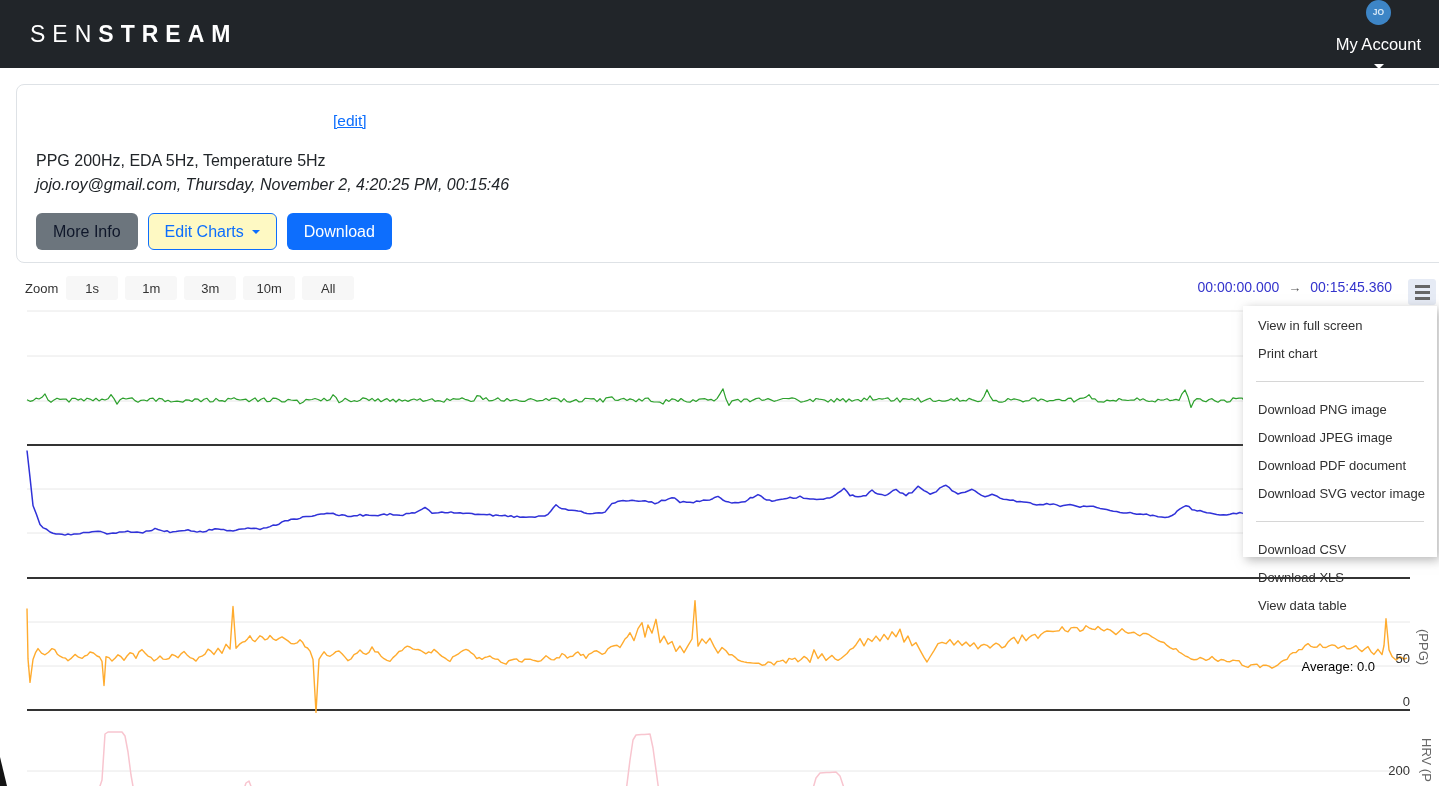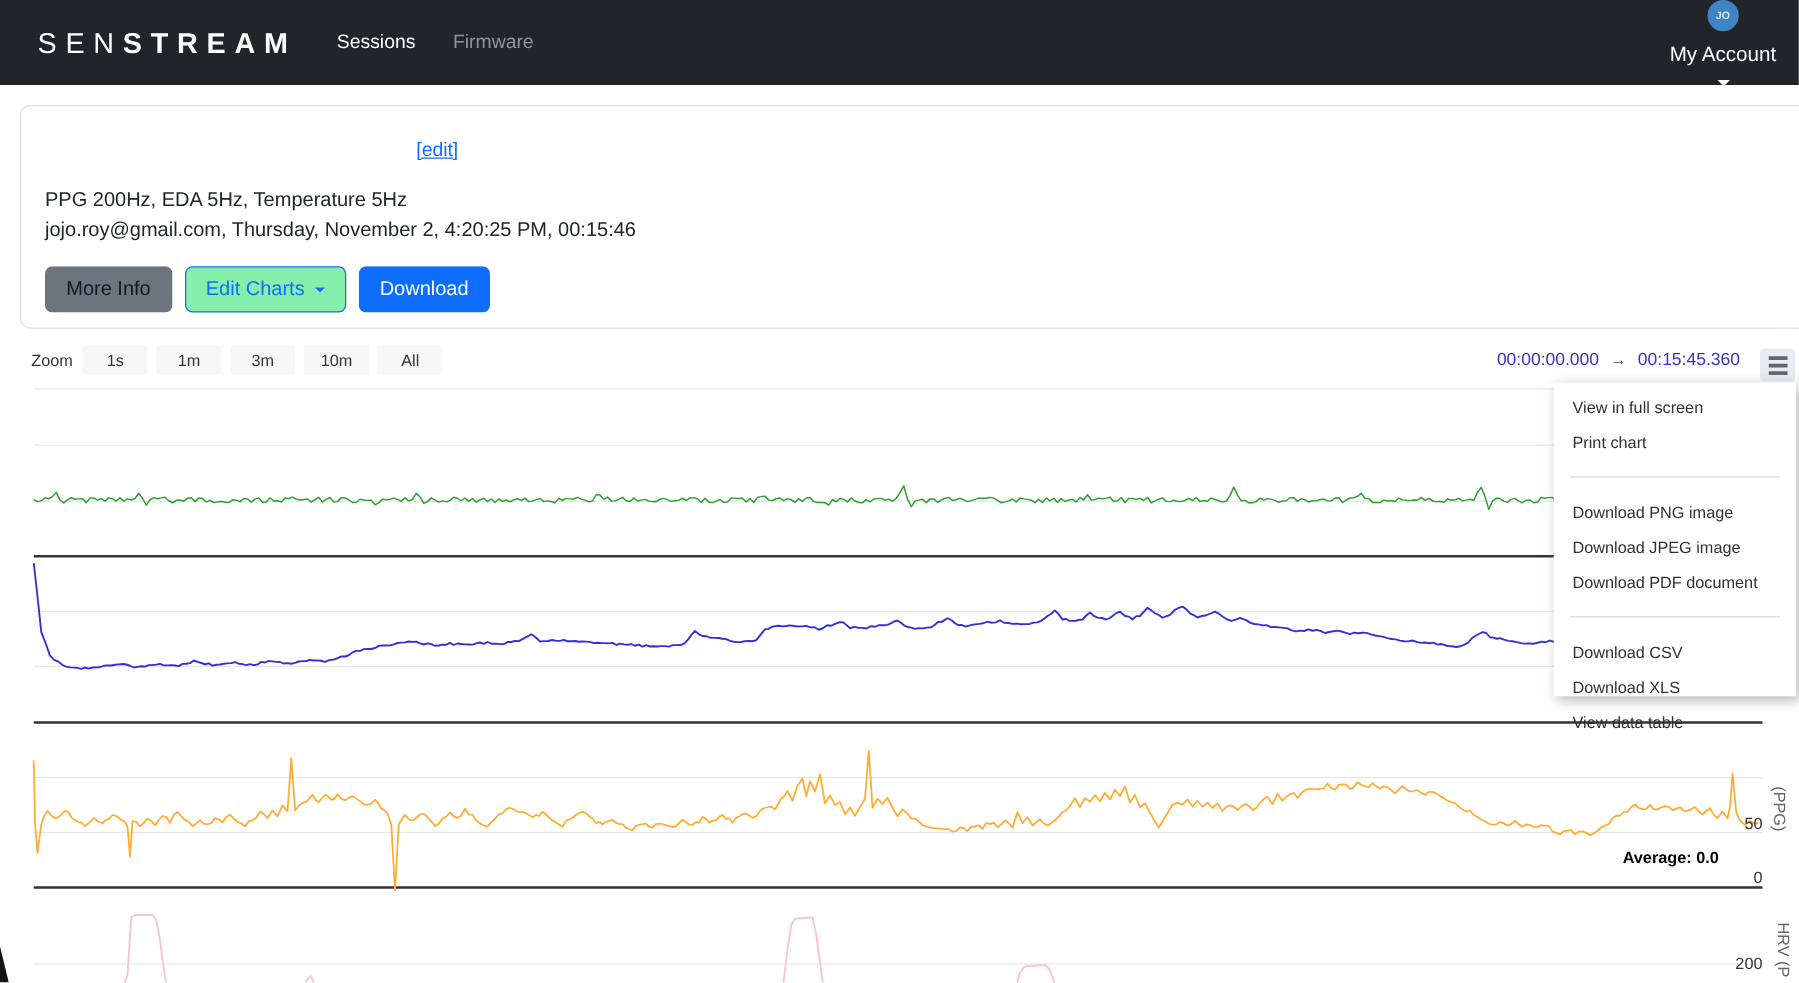--- a/index.html
+++ b/index.html
@@ -23,26 +23,26 @@
   .caret-down { width:0; height:0; border-left:5px solid transparent; border-right:5px solid transparent;
                 border-top:5px solid #fff; margin-left:2px; }
 
   
   .card { position:absolute; left:16px; right:-8px; top:84px; height:179px;
           border:1px solid #dee2e6; border-radius:8px; background:#fff; }
   .session-title { position:absolute; left:19px; top:22px; font-size:21px; font-weight:700; color:#212529; }
   .edit-link { position:absolute; left:316px; top:27px; font-size:15.5px; color:#0d6efd;
                text-decoration:underline; cursor:pointer; }
   .session-line1 { position:absolute; left:19px; top:67px; font-size:16px; color:#212529; }
-  .session-line2 { position:absolute; left:19px; top:91px; font-size:16px; color:#212529; }
+  .session-line2 { position:absolute; left:19px; top:91px; font-size:16px; color:#212529;font-style:italic; }
   .btn-row { position:absolute; left:19px; top:128px; display:flex; gap:10px; }
   .btn { height:37px; border-radius:6px; font-size:16px; display:flex; align-items:center;
          padding:0 16px; cursor:pointer; border:1px solid transparent; }
   .btn-secondary { background:#6c757d; color:#0f172a; }
-  .btn-outline { background:#86efac; color:#0d6efd; border-color:#0d6efd; gap:8px; }
+  .btn-outline { background:#fef9c3; color:#0d6efd; border-color:#0d6efd; gap:8px; }
   .btn-outline .caret-blue { width:0; height:0; border-left:4.5px solid transparent;
         border-right:4.5px solid transparent; border-top:4.5px solid #0d6efd; }
   .btn-primary { background:#0d6efd; color:#fff; }
 
   
   .zoom-row { position:absolute; left:25px; top:276px; display:flex; align-items:center; }
   .zoom-label { font-size:13px; color:#333; margin-right:8px; }
   .zoom-btn { width:52px; height:24px; background:#f7f7f7; border-radius:3px; margin-right:7px;
               font-size:13px; color:#333; display:flex; align-items:center; justify-content:center; cursor:pointer; }
   .range-row { position:absolute; right:47px; top:279px; display:flex; align-items:center; gap:9px; }
@@ -64,24 +64,20 @@
               box-shadow:3px 3px 10px rgba(120,120,120,.55); padding-top:6px; z-index:10; }
   .ctx-item { height:28px; line-height:28px; padding-left:15px; font-size:13px; color:#303030;
               cursor:pointer; white-space:nowrap; }
   .ctx-divider { border:none; border-top:1px solid #d6d6d6; margin:13px 13px 14px 13px; }
 </style>
 </head>
 <body>
 
 <div class="navbar">
   <div class="logo"><span class="thin">SEN</span><span class="bold">STREAM</span></div>
-  <div class="nav-links" id="nav-links">
-      <div class="nav-link active">Sessions</div>
-      <div class="nav-link inactive">Firmware</div>
-    </div>
   <div class="account">
     <div class="avatar">JO</div>
     <div class="account-label">My Account</div>
     <div class="caret-down"></div>
   </div>
 </div>
 
 <div class="card">
   <a class="edit-link">[edit]</a>
   <div class="session-line1">PPG 200Hz, EDA 5Hz, Temperature 5Hz</div>
@@ -131,29 +127,30 @@
     <line x1="27" y1="771" x2="1410" y2="771" stroke="#e8e8e8" stroke-width="1"></line>
     <path d="M27.0 399.7 L30.0 401.3 L33.0 400.6 L36.0 398.2 L39.0 399.0 L42.0 397.3 L45.0 393.9 L48.0 400.0 L51.0 402.3 L54.0 399.9 L57.0 398.2 L60.0 399.4 L63.0 399.1 L66.0 399.0 L69.0 402.1 L72.0 398.4 L75.0 398.3 L78.0 400.1 L81.0 398.8 L84.0 400.9 L87.0 398.2 L90.0 399.1 L93.0 400.8 L96.0 398.3 L99.0 400.9 L102.0 399.1 L105.0 400.0 L108.0 398.8 L111.0 394.6 L114.0 398.6 L117.0 404.1 L120.0 399.8 L123.0 398.1 L126.0 399.0 L129.0 398.3 L132.0 397.8 L135.0 400.6 L138.0 402.2 L141.0 400.3 L144.0 400.0 L147.0 401.0 L150.0 398.5 L153.0 398.2 L156.0 401.3 L159.0 398.4 L162.0 398.8 L165.0 401.6 L168.0 400.3 L171.0 402.0 L174.0 401.5 L177.0 401.2 L180.0 401.6 L183.0 402.1 L186.0 399.8 L189.0 400.1 L192.0 401.5 L195.0 398.8 L198.0 399.2 L201.0 401.7 L204.0 399.3 L207.0 398.3 L210.0 401.8 L213.0 401.6 L216.0 398.4 L219.0 400.8 L222.0 400.6 L225.0 401.6 L228.0 398.4 L231.0 399.0 L234.0 397.7 L237.0 399.4 L240.0 400.0 L243.0 399.6 L246.0 399.2 L249.0 401.7 L252.0 399.8 L255.0 397.9 L258.0 401.6 L261.0 399.3 L264.0 398.0 L267.0 401.6 L270.0 401.3 L273.0 398.1 L276.0 398.4 L279.0 399.8 L282.0 401.9 L285.0 401.8 L288.0 399.4 L291.0 400.0 L294.0 400.3 L297.0 400.1 L300.0 403.8 L303.0 402.3 L306.0 399.3 L309.0 399.8 L312.0 399.5 L315.0 398.5 L318.0 399.5 L321.0 400.9 L324.0 398.3 L327.0 400.7 L330.0 399.6 L333.0 394.7 L336.0 397.4 L339.0 402.7 L342.0 401.3 L345.0 398.3 L348.0 400.1 L351.0 401.7 L354.0 400.7 L357.0 401.5 L360.0 400.3 L363.0 397.8 L366.0 398.6 L369.0 400.6 L372.0 398.4 L375.0 401.1 L378.0 398.8 L381.0 401.7 L384.0 399.9 L387.0 398.6 L390.0 401.3 L393.0 399.2 L396.0 402.0 L399.0 399.2 L402.0 401.1 L405.0 400.0 L408.0 401.4 L411.0 399.9 L414.0 399.0 L417.0 400.3 L420.0 398.7 L423.0 401.3 L426.0 400.7 L429.0 399.7 L432.0 398.8 L435.0 401.3 L438.0 400.7 L441.0 401.2 L444.0 402.2 L447.0 398.7 L450.0 400.4 L453.0 398.7 L456.0 399.1 L459.0 399.2 L462.0 397.9 L465.0 399.3 L468.0 400.1 L471.0 401.5 L474.0 400.8 L477.0 395.6 L480.0 396.0 L483.0 399.5 L486.0 397.7 L489.0 400.9 L492.0 400.7 L495.0 399.5 L498.0 397.9 L501.0 400.6 L504.0 401.2 L507.0 398.5 L510.0 400.8 L513.0 400.1 L516.0 399.5 L519.0 400.8 L522.0 401.3 L525.0 401.3 L528.0 399.4 L531.0 398.7 L534.0 399.7 L537.0 401.1 L540.0 400.6 L543.0 400.3 L546.0 398.6 L549.0 400.4 L552.0 398.3 L555.0 398.1 L558.0 399.0 L561.0 401.8 L564.0 398.6 L567.0 401.6 L570.0 402.1 L573.0 400.9 L576.0 399.6 L579.0 401.9 L582.0 401.6 L585.0 398.4 L588.0 398.5 L591.0 398.8 L594.0 398.6 L597.0 401.6 L600.0 398.7 L603.0 402.1 L606.0 397.9 L609.0 397.3 L612.0 396.9 L615.0 400.1 L618.0 400.4 L621.0 399.0 L624.0 398.4 L627.0 400.5 L630.0 398.9 L633.0 399.8 L636.0 401.7 L639.0 398.9 L642.0 401.1 L645.0 398.4 L648.0 398.0 L651.0 401.3 L654.0 402.0 L657.0 402.0 L660.0 402.2 L663.0 404.1 L666.0 399.6 L669.0 401.4 L672.0 398.8 L675.0 399.5 L678.0 401.5 L681.0 398.5 L684.0 400.8 L687.0 402.0 L690.0 402.2 L693.0 399.7 L696.0 401.5 L699.0 399.2 L702.0 398.9 L705.0 398.7 L708.0 400.1 L711.0 399.3 L714.0 401.0 L717.0 398.6 L720.0 393.9 L723.0 388.8 L726.0 399.1 L729.0 405.4 L732.0 400.9 L735.0 400.1 L738.0 399.4 L741.0 402.1 L744.0 399.1 L747.0 399.1 L750.0 401.8 L753.0 400.1 L756.0 398.6 L759.0 398.0 L762.0 400.4 L765.0 399.8 L768.0 398.6 L771.0 399.9 L774.0 401.3 L777.0 400.5 L780.0 399.5 L783.0 398.5 L786.0 398.5 L789.0 398.6 L792.0 397.9 L795.0 398.5 L798.0 400.3 L801.0 402.2 L804.0 401.5 L807.0 400.7 L810.0 399.2 L813.0 401.6 L816.0 398.5 L819.0 399.1 L822.0 399.5 L825.0 400.2 L828.0 402.1 L831.0 399.4 L834.0 402.1 L837.0 398.4 L840.0 400.7 L843.0 398.6 L846.0 402.0 L849.0 398.9 L852.0 401.2 L855.0 400.0 L858.0 399.5 L861.0 401.5 L864.0 398.1 L867.0 400.0 L870.0 395.8 L873.0 400.1 L876.0 399.7 L879.0 398.5 L882.0 399.1 L885.0 398.5 L888.0 397.8 L891.0 401.1 L894.0 400.6 L897.0 398.0 L900.0 402.2 L903.0 398.7 L906.0 398.8 L909.0 399.5 L912.0 398.7 L915.0 400.4 L918.0 397.9 L921.0 402.2 L924.0 400.7 L927.0 399.4 L930.0 398.3 L933.0 401.1 L936.0 401.3 L939.0 400.2 L942.0 401.1 L945.0 401.1 L948.0 400.4 L951.0 398.7 L954.0 400.5 L957.0 398.0 L960.0 401.3 L963.0 400.4 L966.0 401.0 L969.0 398.4 L972.0 399.6 L975.0 400.6 L978.0 401.7 L981.0 401.0 L984.0 396.5 L987.0 389.7 L990.0 396.1 L993.0 400.6 L996.0 400.3 L999.0 402.2 L1002.0 402.2 L1005.0 401.3 L1008.0 398.5 L1011.0 400.0 L1014.0 398.9 L1017.0 399.5 L1020.0 400.3 L1023.0 401.9 L1026.0 400.8 L1029.0 400.6 L1032.0 398.2 L1035.0 398.2 L1038.0 401.1 L1041.0 399.0 L1044.0 399.9 L1047.0 401.6 L1050.0 400.5 L1053.0 400.7 L1056.0 399.6 L1059.0 399.3 L1062.0 400.6 L1065.0 400.7 L1068.0 398.4 L1071.0 398.2 L1074.0 402.1 L1077.0 400.0 L1080.0 398.4 L1083.0 398.2 L1086.0 397.1 L1089.0 394.7 L1092.0 398.8 L1095.0 398.9 L1098.0 401.9 L1101.0 401.9 L1104.0 402.1 L1107.0 400.1 L1110.0 400.8 L1113.0 400.4 L1116.0 401.2 L1119.0 398.5 L1122.0 399.9 L1125.0 400.2 L1128.0 400.5 L1131.0 400.0 L1134.0 400.2 L1137.0 397.9 L1140.0 400.3 L1143.0 398.8 L1146.0 400.6 L1149.0 401.5 L1152.0 401.0 L1155.0 402.0 L1158.0 399.2 L1161.0 400.2 L1164.0 399.8 L1167.0 398.7 L1170.0 400.7 L1173.0 400.1 L1176.0 399.4 L1179.0 400.4 L1182.0 393.8 L1185.0 390.0 L1188.0 397.1 L1191.0 407.5 L1194.0 400.9 L1197.0 398.6 L1200.0 398.8 L1203.0 400.9 L1206.0 401.8 L1209.0 399.5 L1212.0 398.7 L1215.0 400.9 L1218.0 402.2 L1221.0 400.1 L1224.0 400.1 L1227.0 402.2 L1230.0 401.6 L1233.0 397.9 L1236.0 398.6 L1239.0 398.1 L1242.0 398.0 L1245.0 401.3 L1248.0 400.8 L1251.0 401.0 L1254.0 400.9 L1257.0 401.2 L1260.0 400.5 L1263.0 400.7 L1266.0 400.9 L1269.0 402.2 L1272.0 402.0 L1275.0 400.2 L1278.0 400.8 L1281.0 397.9 L1284.0 400.2 L1287.0 399.3 L1290.0 402.0 L1293.0 399.3 L1296.0 397.4 L1299.0 394.3 L1302.0 397.3 L1305.0 399.8 L1308.0 398.8 L1311.0 398.6 L1314.0 399.9 L1317.0 402.1 L1320.0 401.8 L1323.0 401.5 L1326.0 400.5 L1329.0 400.2 L1332.0 401.8 L1335.0 400.1 L1338.0 400.6 L1341.0 399.6 L1344.0 398.1 L1347.0 400.1 L1350.0 402.0 L1353.0 398.1 L1356.0 399.3 L1359.0 401.4 L1362.0 399.7 L1365.0 399.1 L1368.0 397.6 L1371.0 395.1 L1374.0 398.9 L1377.0 400.6 L1380.0 398.4 L1383.0 402.0 L1386.0 398.7 L1389.0 400.8 L1392.0 400.5 L1395.0 400.7 L1398.0 401.3 L1401.0 401.7 L1404.0 401.5 L1407 400" fill="none" stroke="#2ca02c" stroke-width="1.2" stroke-linejoin="round"></path>
     <path d="M27.0 450.5 L30.0 477.3 L33.0 505.5 L36.5 514.6 L40.0 524.5 L43.3 527.9 L46.7 529.3 L50.0 532.0 L53.0 533.3 L56.0 533.9 L59.0 534.1 L62.0 534.3 L65.0 535.1 L68.0 534.0 L71.0 534.9 L74.0 534.0 L77.0 533.9 L80.0 533.8 L83.0 532.6 L86.0 532.4 L89.0 532.4 L92.0 531.8 L95.0 531.5 L98.0 531.2 L101.0 531.6 L104.0 532.6 L107.0 534.0 L110.0 533.5 L113.0 533.0 L116.0 533.3 L119.0 532.1 L122.0 532.0 L125.0 531.7 L128.0 531.1 L131.0 532.3 L134.0 532.3 L137.0 532.1 L140.0 532.4 L143.0 532.9 L146.0 531.1 L149.0 531.0 L152.0 530.5 L155.0 528.4 L158.0 529.5 L161.0 530.4 L164.0 531.4 L167.0 530.7 L170.0 532.6 L173.0 531.8 L176.0 531.6 L179.0 531.0 L182.0 530.7 L185.0 530.5 L188.0 529.7 L191.0 531.0 L194.0 531.3 L197.0 532.1 L200.0 531.3 L203.0 532.1 L206.0 531.6 L209.0 529.5 L212.0 530.0 L215.0 528.7 L218.0 529.1 L221.0 529.5 L224.0 529.6 L227.0 530.8 L230.0 530.5 L233.0 531.0 L236.0 530.3 L239.0 529.2 L242.0 528.9 L245.0 528.8 L248.0 527.9 L251.0 528.4 L254.0 528.3 L257.0 528.6 L260.0 529.5 L263.3 528.1 L266.7 527.7 L270.0 526.6 L273.0 525.1 L276.0 525.2 L279.0 524.2 L282.0 521.9 L285.0 520.7 L288.0 520.7 L291.0 519.3 L294.0 519.1 L297.0 519.2 L300.0 518.4 L303.0 516.7 L306.0 516.4 L309.0 516.4 L312.0 516.3 L315.0 515.5 L318.0 514.4 L321.0 514.1 L324.0 513.9 L327.0 513.2 L330.0 513.5 L333.0 513.3 L336.0 514.7 L339.0 515.6 L342.0 514.7 L345.0 515.3 L348.0 516.6 L351.0 516.4 L354.0 515.7 L357.0 515.8 L360.0 514.3 L363.0 516.0 L366.0 514.8 L369.0 515.2 L372.0 515.5 L375.0 515.6 L378.0 515.7 L381.0 514.7 L384.0 514.0 L387.0 515.1 L390.0 513.6 L393.3 515.0 L396.7 514.9 L400.0 515.3 L403.0 515.4 L406.0 513.6 L409.0 513.6 L412.0 512.7 L415.0 512.9 L418.3 511.1 L421.7 509.3 L425.0 507.4 L428.5 509.8 L432.0 513.2 L435.3 512.9 L438.5 512.8 L441.8 512.0 L445.0 512.7 L448.0 512.7 L451.0 511.9 L454.0 513.0 L457.0 513.0 L460.0 512.8 L463.0 513.4 L466.0 513.2 L469.0 513.3 L472.0 513.5 L475.0 514.5 L478.0 514.2 L481.0 514.5 L484.0 514.5 L487.0 514.7 L490.0 514.3 L493.0 516.0 L496.0 514.9 L499.0 515.5 L502.0 515.8 L505.0 515.3 L508.0 516.6 L511.0 515.7 L514.0 517.3 L517.0 516.1 L520.0 517.2 L523.0 517.0 L526.0 517.2 L529.0 516.9 L532.0 516.9 L535.0 517.3 L538.3 516.1 L541.5 516.1 L544.8 516.0 L548.0 514.3 L550.7 511.3 L553.3 507.7 L556.0 504.7 L559.0 507.3 L562.0 508.8 L565.3 509.0 L568.5 510.3 L571.8 510.3 L575.0 510.4 L578.0 511.0 L581.0 511.3 L584.0 512.7 L587.0 513.4 L590.0 513.7 L593.0 513.6 L596.0 512.9 L599.0 512.8 L602.0 513.0 L605.0 512.1 L608.5 507.7 L612.0 503.4 L614.7 503.1 L617.3 501.6 L620.0 500.9 L623.0 500.6 L626.0 501.1 L629.0 500.8 L632.0 500.3 L635.3 500.8 L638.5 501.2 L641.8 501.1 L645.0 500.7 L648.3 501.9 L651.7 501.8 L655.0 503.8 L658.3 502.6 L661.7 500.2 L665.0 500.6 L668.5 498.9 L672.0 497.7 L674.7 498.0 L677.3 500.1 L680.0 502.6 L683.3 501.5 L686.7 502.2 L690.0 502.3 L693.3 502.8 L696.7 500.9 L700.0 501.4 L703.3 500.1 L706.7 500.2 L710.0 499.9 L712.7 498.7 L715.3 497.2 L718.0 496.4 L720.7 498.2 L723.3 500.3 L726.0 501.6 L729.0 502.1 L732.0 503.1 L735.0 502.5 L738.3 502.7 L741.7 502.1 L745.0 501.8 L747.7 500.0 L750.3 497.6 L753.0 497.7 L755.5 496.1 L758.0 494.6 L761.0 496.0 L764.0 498.6 L766.7 500.1 L769.3 499.9 L772.0 501.2 L774.7 500.7 L777.3 499.9 L780.0 499.5 L783.3 499.1 L786.7 498.6 L790.0 497.3 L793.3 498.2 L796.7 497.9 L800.0 496.2 L803.3 498.2 L806.7 498.4 L810.0 499.1 L813.3 498.9 L816.7 499.4 L820.0 499.3 L823.3 499.3 L826.7 498.1 L830.0 497.9 L832.7 496.7 L835.3 495.0 L838.0 492.8 L841.0 491.0 L844.0 488.3 L847.0 491.5 L850.0 495.7 L852.7 495.0 L855.3 496.6 L858.0 496.7 L860.7 496.6 L863.3 495.8 L866.0 495.7 L869.0 492.4 L872.0 490.0 L875.0 492.7 L878.0 494.1 L881.5 494.4 L885.0 495.6 L887.5 494.6 L890.0 492.8 L893.0 490.5 L896.0 489.4 L900.0 492.8 L903.0 493.3 L906.0 495.6 L909.0 492.9 L912.0 492.8 L915.0 489.5 L918.0 486.2 L921.0 488.3 L924.0 490.6 L927.0 492.0 L930.0 494.2 L933.0 493.0 L936.0 491.9 L940.0 487.8 L943.0 486.3 L946.0 485.3 L949.0 487.3 L952.0 490.7 L955.0 492.1 L958.0 494.0 L961.5 492.8 L965.0 492.2 L968.5 490.8 L972.0 489.3 L975.0 490.9 L978.0 493.2 L981.5 495.4 L985.0 496.7 L988.5 495.7 L992.0 494.3 L994.7 495.3 L997.3 496.3 L1000.0 498.1 L1003.3 499.2 L1006.7 499.5 L1010.0 500.3 L1013.3 500.1 L1016.7 501.7 L1020.0 501.6 L1023.3 501.9 L1026.7 502.3 L1030.0 502.7 L1033.3 504.3 L1036.7 505.1 L1040.0 504.5 L1043.3 504.8 L1046.7 503.5 L1050.0 504.6 L1053.3 503.9 L1056.7 504.9 L1060.0 506.4 L1063.3 505.6 L1066.7 505.0 L1070.0 504.5 L1073.3 505.2 L1076.7 506.3 L1080.0 507.3 L1083.3 506.1 L1086.7 506.6 L1090.0 506.2 L1093.3 506.3 L1096.7 507.5 L1100.0 508.4 L1103.3 508.9 L1106.7 509.5 L1110.0 510.5 L1113.3 511.2 L1116.7 511.5 L1120.0 512.5 L1123.3 513.0 L1126.7 513.1 L1130.0 512.4 L1133.3 513.5 L1136.7 514.3 L1140.0 514.0 L1143.3 514.6 L1146.7 514.1 L1150.0 515.7 L1152.7 515.2 L1155.3 515.9 L1158.0 516.8 L1161.5 517.0 L1165.0 517.6 L1168.5 517.0 L1172.0 515.5 L1174.7 513.9 L1177.3 510.8 L1180.0 508.8 L1183.0 507.2 L1186.0 505.7 L1189.0 506.4 L1192.0 509.8 L1194.7 510.1 L1197.3 511.0 L1200.0 510.5 L1203.3 511.7 L1206.7 512.7 L1210.0 513.0 L1213.3 513.7 L1216.7 514.5 L1220.0 514.9 L1223.3 514.8 L1226.7 515.0 L1230.0 514.2 L1233.3 513.3 L1236.5 513.8 L1239.8 512.5 L1243.0 513.4 L1246.1 513.8 L1249.2 513.5 L1252.3 513.1 L1255.3 514.0 L1258.4 513.8 L1261.5 514.5 L1264.6 513.4 L1267.7 514.6 L1270.8 514.8 L1273.8 514.3 L1276.9 514.9 L1280.0 514.4 L1283.1 514.8 L1286.2 514.5 L1289.2 515.3 L1292.3 515.1 L1295.4 516.2 L1298.5 516.2 L1301.5 516.5 L1304.6 516.3 L1307.7 516.4 L1310.8 517.0 L1313.8 516.4 L1316.9 517.3 L1320.0 517.6 L1323.1 517.1 L1326.2 517.4 L1329.2 516.7 L1332.3 517.0 L1335.4 516.2 L1338.5 516.9 L1341.5 516.9 L1344.6 517.0 L1347.7 516.6 L1350.8 516.8 L1353.8 515.5 L1356.9 516.3 L1360.0 515.8 L1362.9 515.7 L1365.9 516.2 L1368.8 516.7 L1371.8 516.5 L1374.7 516.1 L1377.6 517.0 L1380.6 517.2 L1383.5 516.8 L1386.4 516.0 L1389.4 516.3 L1392.3 517.1 L1395.3 517.2 L1398.2 516.3 L1401.1 517.4 L1404.1 516.3 L1407 517" fill="none" stroke="#3032d8" stroke-width="1.5" stroke-linejoin="round"></path>
     <path d="M27.0 608.4 L28.0 658.9 L30.0 682.4 L33.0 659.5 L35.5 652.7 L38.0 648.6 L41.5 653.1 L45.0 654.8 L48.5 652.3 L52.0 648.6 L54.7 649.6 L57.3 654.2 L60.0 656.2 L62.7 657.6 L65.3 658.1 L68.0 660.8 L71.5 658.1 L75.0 654.4 L78.5 657.2 L82.0 658.4 L84.7 656.0 L87.3 655.1 L90.0 652.0 L93.5 653.0 L97.0 656.0 L99.5 657.0 L102.0 661.4 L104.0 685.5 L106.0 656.8 L109.0 657.6 L112.0 661.1 L115.0 658.3 L118.0 654.8 L121.0 656.7 L124.0 660.3 L127.0 656.0 L130.0 652.8 L133.0 653.6 L136.0 658.3 L139.0 651.9 L142.0 649.6 L145.0 653.0 L148.0 656.1 L151.0 657.4 L154.0 660.9 L157.0 659.0 L160.0 656.0 L163.0 659.1 L166.0 659.4 L169.0 658.5 L172.0 654.5 L175.0 655.6 L178.0 657.7 L181.0 653.9 L184.0 651.5 L187.0 654.9 L190.0 657.6 L193.0 658.6 L196.0 661.1 L199.0 657.1 L202.0 656.2 L205.0 654.1 L208.0 649.2 L211.0 651.2 L214.0 654.4 L218.0 648.3 L222.0 653.2 L226.0 644.3 L230.0 649.1 L233.0 606.5 L236.0 648.2 L240.0 643.8 L242.5 642.2 L245.0 641.5 L247.5 638.9 L250.0 635.8 L252.5 640.0 L255.0 641.6 L257.5 638.6 L260.0 635.8 L262.5 637.2 L265.0 639.9 L267.5 638.9 L270.0 635.5 L273.0 638.8 L276.0 640.3 L279.0 638.3 L282.0 636.9 L285.0 638.9 L288.0 640.9 L291.0 643.5 L294.0 643.9 L297.0 642.9 L300.0 639.8 L302.5 642.2 L305.0 646.9 L307.5 648.0 L310.0 651.1 L313.0 659.4 L316.0 712.4 L319.0 659.4 L321.5 655.4 L324.0 651.8 L327.0 655.4 L330.0 656.3 L333.0 654.2 L336.0 651.6 L339.0 651.0 L342.0 653.7 L345.0 657.1 L348.0 660.7 L351.0 659.0 L354.0 654.7 L357.0 653.2 L360.0 649.9 L363.0 653.1 L366.0 654.3 L369.0 652.4 L372.0 646.9 L375.0 651.8 L378.0 652.0 L381.0 656.2 L384.0 658.7 L387.0 660.4 L390.0 661.4 L393.0 657.6 L396.0 655.0 L399.0 651.5 L402.0 650.6 L404.7 647.6 L407.3 646.2 L410.0 647.0 L412.7 648.8 L415.3 649.6 L418.0 649.5 L420.7 650.5 L423.3 652.2 L426.0 653.8 L428.7 651.9 L431.3 652.8 L434.0 649.4 L436.7 651.6 L439.3 654.1 L442.0 656.4 L444.7 657.9 L447.3 659.8 L450.0 661.5 L452.7 656.8 L455.3 655.6 L458.0 654.2 L460.7 652.0 L463.3 650.4 L466.0 649.4 L468.7 650.5 L471.3 652.9 L474.0 654.8 L476.7 658.6 L479.3 657.5 L482.0 659.4 L484.7 657.5 L487.3 656.9 L490.0 656.0 L492.7 658.2 L495.3 659.1 L498.0 659.3 L500.7 662.1 L503.3 663.2 L506.0 664.2 L508.7 660.7 L511.3 660.0 L514.0 659.3 L516.7 658.9 L519.3 661.4 L522.0 662.1 L524.7 659.2 L527.3 659.1 L530.0 659.2 L532.7 660.1 L535.3 660.8 L538.0 661.5 L540.7 660.9 L543.3 658.4 L546.0 655.7 L548.7 657.8 L551.3 659.6 L554.0 659.9 L556.7 657.7 L559.3 657.9 L562.0 653.5 L564.7 655.0 L567.3 658.1 L570.0 656.5 L572.7 656.2 L575.3 653.4 L578.0 651.9 L580.7 655.3 L583.3 654.4 L586.0 658.3 L588.7 654.3 L591.3 653.2 L594.0 651.3 L596.7 650.8 L599.3 652.4 L602.0 654.3 L605.0 653.1 L608.0 648.7 L611.0 646.6 L614.0 645.8 L617.0 645.3 L620.0 647.5 L622.5 643.4 L625.0 639.0 L627.5 636.7 L630.0 632.7 L634.0 640.6 L638.0 628.6 L642.0 622.7 L645.0 637.1 L648.0 625.0 L652.0 633.1 L656.0 619.3 L660.0 642.6 L664.0 636.1 L668.0 644.1 L672.0 641.5 L676.0 651.4 L680.0 646.0 L684.0 652.7 L688.0 645.6 L692.0 639.0 L695.0 600.6 L698.0 646.1 L702.0 638.9 L706.0 643.4 L710.0 638.2 L714.0 646.4 L718.0 653.1 L722.0 647.5 L726.0 650.8 L729.0 654.7 L732.0 654.8 L735.0 657.1 L738.0 660.0 L741.0 661.2 L744.0 661.9 L747.0 662.5 L750.0 662.7 L753.0 663.1 L756.0 663.3 L759.0 663.3 L762.0 665.2 L765.0 664.8 L768.0 661.9 L771.0 662.5 L774.0 665.0 L777.0 661.5 L780.0 661.1 L783.0 660.2 L786.0 663.1 L789.0 658.4 L792.0 659.3 L795.0 658.1 L798.0 661.7 L801.0 659.5 L804.0 656.4 L807.0 658.4 L810.0 662.2 L814.0 649.8 L818.0 658.5 L822.0 653.8 L826.0 660.4 L829.0 657.8 L832.0 655.4 L835.0 658.8 L838.0 660.3 L841.0 658.5 L844.0 656.0 L847.0 653.5 L850.0 649.6 L853.0 648.2 L856.0 644.7 L860.0 638.6 L864.0 645.8 L868.0 638.5 L872.0 641.4 L876.0 636.1 L880.0 641.0 L884.0 634.4 L888.0 639.5 L892.0 631.8 L896.0 636.8 L900.0 629.2 L904.0 642.0 L908.0 636.0 L912.0 645.8 L916.0 642.6 L920.0 650.1 L924.0 657.4 L927.0 662.0 L930.0 657.0 L934.0 650.6 L938.0 643.6 L942.0 642.3 L946.0 643.7 L950.0 639.6 L954.0 645.0 L958.0 640.8 L962.0 645.4 L966.0 642.1 L970.0 646.2 L974.0 642.9 L978.0 648.8 L981.0 645.5 L984.0 644.3 L987.0 645.3 L990.0 647.9 L993.0 645.2 L996.0 643.2 L999.0 644.7 L1002.0 647.9 L1005.0 646.5 L1008.0 642.1 L1011.0 639.2 L1014.0 637.3 L1018.0 643.5 L1022.0 635.0 L1026.0 640.7 L1029.0 637.5 L1032.0 635.4 L1035.0 634.4 L1038.0 638.4 L1041.0 634.5 L1044.0 632.2 L1047.0 631.0 L1050.0 631.2 L1053.0 631.5 L1056.0 631.1 L1059.0 630.8 L1062.0 626.8 L1065.0 630.6 L1068.0 631.8 L1071.0 627.9 L1074.0 627.4 L1077.0 627.6 L1080.0 631.3 L1083.0 630.0 L1086.0 625.7 L1089.0 627.8 L1092.0 629.0 L1095.0 629.6 L1098.0 626.5 L1101.0 629.1 L1104.0 630.8 L1107.0 629.0 L1110.0 629.9 L1113.0 632.1 L1116.0 634.6 L1119.0 631.7 L1122.0 628.8 L1125.0 631.6 L1128.0 633.2 L1131.0 632.8 L1134.0 632.2 L1137.0 634.3 L1140.0 635.8 L1143.0 633.5 L1146.0 633.5 L1149.0 634.7 L1152.0 636.9 L1155.0 638.5 L1158.0 640.5 L1161.0 641.8 L1164.0 642.5 L1167.0 645.4 L1170.0 647.6 L1173.0 649.2 L1176.0 648.6 L1179.0 652.0 L1182.0 653.7 L1185.0 655.8 L1188.0 657.0 L1191.0 659.0 L1194.0 659.8 L1197.0 659.5 L1200.0 657.5 L1203.0 658.7 L1206.0 660.4 L1209.0 659.1 L1212.0 656.5 L1215.0 659.4 L1218.0 661.4 L1221.0 659.5 L1224.0 660.0 L1227.0 661.6 L1230.0 661.7 L1233.0 660.1 L1236.0 660.6 L1239.0 660.7 L1242.0 665.1 L1245.0 666.3 L1248.0 667.4 L1251.0 664.9 L1254.0 664.5 L1257.0 664.1 L1260.0 667.5 L1263.0 665.3 L1266.0 665.1 L1269.0 666.2 L1272.0 668.2 L1275.0 666.6 L1278.0 664.8 L1281.0 661.9 L1284.0 660.2 L1287.0 659.4 L1290.0 654.5 L1293.0 652.6 L1296.0 652.6 L1299.0 649.6 L1302.0 649.5 L1305.0 645.6 L1308.0 643.6 L1311.0 646.4 L1314.0 647.3 L1317.0 647.1 L1320.0 643.9 L1323.0 647.4 L1326.0 647.5 L1329.0 645.9 L1332.0 644.9 L1335.0 645.5 L1338.0 648.3 L1341.0 646.9 L1344.0 645.8 L1347.0 648.7 L1350.0 648.8 L1353.0 647.3 L1356.0 645.6 L1359.0 649.2 L1362.0 651.6 L1365.0 648.8 L1368.0 646.6 L1371.0 651.7 L1374.0 654.4 L1378.0 649.3 L1382.0 654.6 L1384.0 645.5 L1386.0 618.8 L1389.0 649.9 L1392.0 656.4 L1396.0 660.1 L1400.0 656.6 L1404.0 659.2 L1407 658" fill="none" stroke="#ffab2e" stroke-width="1.4" stroke-linejoin="round"></path>
     <path d="M27.0 792.0 L30.0 792.0 L32.9 792.0 L35.9 792.0 L38.8 792.0 L41.8 792.0 L44.8 792.0 L47.7 792.0 L50.7 792.0 L53.6 792.0 L56.6 792.0 L59.5 792.0 L62.5 792.0 L65.5 792.0 L68.4 792.0 L71.4 792.0 L74.3 792.0 L77.3 792.0 L80.3 792.0 L83.2 792.0 L86.2 792.0 L89.1 792.0 L92.1 792.0 L95.0 792.0 L98.0 792.0 L102.0 780.0 L105.0 734.0 L108.0 732.0 L110.8 732.0 L113.6 732.0 L116.4 732.0 L119.2 732.0 L122.0 732.0 L125.0 736.0 L128.0 752.0 L131.0 775.0 L134.0 792.0 L137.0 792.0 L140.1 792.0 L143.1 792.0 L146.1 792.0 L149.1 792.0 L152.2 792.0 L155.2 792.0 L158.2 792.0 L161.3 792.0 L164.3 792.0 L167.3 792.0 L170.3 792.0 L173.4 792.0 L176.4 792.0 L179.4 792.0 L182.4 792.0 L185.5 792.0 L188.5 792.0 L191.5 792.0 L194.6 792.0 L197.6 792.0 L200.6 792.0 L203.6 792.0 L206.7 792.0 L209.7 792.0 L212.7 792.0 L215.8 792.0 L218.8 792.0 L221.8 792.0 L224.8 792.0 L227.9 792.0 L230.9 792.0 L233.9 792.0 L236.9 792.0 L240.0 792.0 L243.0 792.0 L246.0 783.0 L249.0 781.0 L252.0 789.0 L255.0 792.0 L258.0 792.0 L261.0 792.0 L264.0 792.0 L267.0 792.0 L270.0 792.0 L273.0 792.0 L275.9 792.0 L278.9 792.0 L281.9 792.0 L284.9 792.0 L287.9 792.0 L290.9 792.0 L293.9 792.0 L296.9 792.0 L299.9 792.0 L302.9 792.0 L305.9 792.0 L308.9 792.0 L311.8 792.0 L314.8 792.0 L317.8 792.0 L320.8 792.0 L323.8 792.0 L326.8 792.0 L329.8 792.0 L332.8 792.0 L335.8 792.0 L338.8 792.0 L341.8 792.0 L344.8 792.0 L347.8 792.0 L350.7 792.0 L353.7 792.0 L356.7 792.0 L359.7 792.0 L362.7 792.0 L365.7 792.0 L368.7 792.0 L371.7 792.0 L374.7 792.0 L377.7 792.0 L380.7 792.0 L383.7 792.0 L386.6 792.0 L389.6 792.0 L392.6 792.0 L395.6 792.0 L398.6 792.0 L401.6 792.0 L404.6 792.0 L407.6 792.0 L410.6 792.0 L413.6 792.0 L416.6 792.0 L419.6 792.0 L422.5 792.0 L425.5 792.0 L428.5 792.0 L431.5 792.0 L434.5 792.0 L437.5 792.0 L440.5 792.0 L443.5 792.0 L446.5 792.0 L449.5 792.0 L452.5 792.0 L455.5 792.0 L458.5 792.0 L461.4 792.0 L464.4 792.0 L467.4 792.0 L470.4 792.0 L473.4 792.0 L476.4 792.0 L479.4 792.0 L482.4 792.0 L485.4 792.0 L488.4 792.0 L491.4 792.0 L494.4 792.0 L497.3 792.0 L500.3 792.0 L503.3 792.0 L506.3 792.0 L509.3 792.0 L512.3 792.0 L515.3 792.0 L518.3 792.0 L521.3 792.0 L524.3 792.0 L527.3 792.0 L530.3 792.0 L533.3 792.0 L536.2 792.0 L539.2 792.0 L542.2 792.0 L545.2 792.0 L548.2 792.0 L551.2 792.0 L554.2 792.0 L557.2 792.0 L560.2 792.0 L563.2 792.0 L566.2 792.0 L569.2 792.0 L572.1 792.0 L575.1 792.0 L578.1 792.0 L581.1 792.0 L584.1 792.0 L587.1 792.0 L590.1 792.0 L593.1 792.0 L596.1 792.0 L599.1 792.0 L602.1 792.0 L605.1 792.0 L608.0 792.0 L611.0 792.0 L614.0 792.0 L617.0 792.0 L620.0 792.0 L623.0 792.0 L626.0 792.0 L630.0 760.0 L633.0 740.0 L636.0 735.0 L638.8 734.8 L641.6 734.6 L644.4 734.4 L647.2 734.2 L650.0 734.0 L653.0 748.0 L656.0 770.0 L659.0 792.0 L662.0 792.0 L665.0 792.0 L668.0 792.0 L671.0 792.0 L674.0 792.0 L677.0 792.0 L680.0 792.0 L683.0 792.0 L686.0 792.0 L689.0 792.0 L692.0 792.0 L695.0 792.0 L698.0 792.0 L701.0 792.0 L704.0 792.0 L707.0 792.0 L710.0 792.0 L713.0 792.0 L716.0 792.0 L719.0 792.0 L722.0 792.0 L725.0 792.0 L728.0 792.0 L731.0 792.0 L734.0 792.0 L737.0 792.0 L740.0 792.0 L743.0 792.0 L746.0 792.0 L749.0 792.0 L752.0 792.0 L755.0 792.0 L758.0 792.0 L761.0 792.0 L764.0 792.0 L767.0 792.0 L770.0 792.0 L773.0 792.0 L776.0 792.0 L779.0 792.0 L782.0 792.0 L785.0 792.0 L788.0 792.0 L791.0 792.0 L794.0 792.0 L797.0 792.0 L800.0 792.0 L803.0 792.0 L806.0 792.0 L809.0 792.0 L812.0 792.0 L816.0 778.0 L820.0 773.0 L823.2 772.8 L826.4 772.6 L829.6 772.4 L832.8 772.2 L836.0 772.0 L840.0 776.0 L844.0 788.0 L847.0 792.0 L850.0 792.0 L853.0 792.0 L856.0 792.0 L859.0 792.0 L862.0 792.0 L865.0 792.0 L868.0 792.0 L871.0 792.0 L874.0 792.0 L876.9 792.0 L879.9 792.0 L882.9 792.0 L885.9 792.0 L888.9 792.0 L891.9 792.0 L894.9 792.0 L897.9 792.0 L900.9 792.0 L903.9 792.0 L906.9 792.0 L909.9 792.0 L912.9 792.0 L915.9 792.0 L918.9 792.0 L921.9 792.0 L924.9 792.0 L927.9 792.0 L930.9 792.0 L933.8 792.0 L936.8 792.0 L939.8 792.0 L942.8 792.0 L945.8 792.0 L948.8 792.0 L951.8 792.0 L954.8 792.0 L957.8 792.0 L960.8 792.0 L963.8 792.0 L966.8 792.0 L969.8 792.0 L972.8 792.0 L975.8 792.0 L978.8 792.0 L981.8 792.0 L984.8 792.0 L987.7 792.0 L990.7 792.0 L993.7 792.0 L996.7 792.0 L999.7 792.0 L1002.7 792.0 L1005.7 792.0 L1008.7 792.0 L1011.7 792.0 L1014.7 792.0 L1017.7 792.0 L1020.7 792.0 L1023.7 792.0 L1026.7 792.0 L1029.7 792.0 L1032.7 792.0 L1035.7 792.0 L1038.7 792.0 L1041.7 792.0 L1044.6 792.0 L1047.6 792.0 L1050.6 792.0 L1053.6 792.0 L1056.6 792.0 L1059.6 792.0 L1062.6 792.0 L1065.6 792.0 L1068.6 792.0 L1071.6 792.0 L1074.6 792.0 L1077.6 792.0 L1080.6 792.0 L1083.6 792.0 L1086.6 792.0 L1089.6 792.0 L1092.6 792.0 L1095.6 792.0 L1098.6 792.0 L1101.5 792.0 L1104.5 792.0 L1107.5 792.0 L1110.5 792.0 L1113.5 792.0 L1116.5 792.0 L1119.5 792.0 L1122.5 792.0 L1125.5 792.0 L1128.5 792.0 L1131.5 792.0 L1134.5 792.0 L1137.5 792.0 L1140.5 792.0 L1143.5 792.0 L1146.5 792.0 L1149.5 792.0 L1152.5 792.0 L1155.4 792.0 L1158.4 792.0 L1161.4 792.0 L1164.4 792.0 L1167.4 792.0 L1170.4 792.0 L1173.4 792.0 L1176.4 792.0 L1179.4 792.0 L1182.4 792.0 L1185.4 792.0 L1188.4 792.0 L1191.4 792.0 L1194.4 792.0 L1197.4 792.0 L1200.4 792.0 L1203.4 792.0 L1206.4 792.0 L1209.4 792.0 L1212.3 792.0 L1215.3 792.0 L1218.3 792.0 L1221.3 792.0 L1224.3 792.0 L1227.3 792.0 L1230.3 792.0 L1233.3 792.0 L1236.3 792.0 L1239.3 792.0 L1242.3 792.0 L1245.3 792.0 L1248.3 792.0 L1251.3 792.0 L1254.3 792.0 L1257.3 792.0 L1260.3 792.0 L1263.3 792.0 L1266.3 792.0 L1269.2 792.0 L1272.2 792.0 L1275.2 792.0 L1278.2 792.0 L1281.2 792.0 L1284.2 792.0 L1287.2 792.0 L1290.2 792.0 L1293.2 792.0 L1296.2 792.0 L1299.2 792.0 L1302.2 792.0 L1305.2 792.0 L1308.2 792.0 L1311.2 792.0 L1314.2 792.0 L1317.2 792.0 L1320.2 792.0 L1323.1 792.0 L1326.1 792.0 L1329.1 792.0 L1332.1 792.0 L1335.1 792.0 L1338.1 792.0 L1341.1 792.0 L1344.1 792.0 L1347.1 792.0 L1350.1 792.0 L1353.1 792.0 L1356.1 792.0 L1359.1 792.0 L1362.1 792.0 L1365.1 792.0 L1368.1 792.0 L1371.1 792.0 L1374.1 792.0 L1377.1 792.0 L1380.0 792.0 L1383.0 792.0 L1386.0 792.0 L1389.0 792.0 L1392.0 792.0 L1395.0 792.0 L1398.0 792.0 L1401.0 792.0 L1404.0 792.0 L1407 792" fill="none" stroke="#f8c5cf" stroke-width="1.5" stroke-linejoin="round"></path>
     <polygon points="0,757 7,786 0,786" fill="#141414"></polygon>
   </svg>
 
 <div class="axis-label" style="right:29px; top:651px; text-align:right;">50</div>
 <div class="axis-label" style="right:29px; top:694px; text-align:right;">0</div>
-<div class="avg-label" style="right:64px; top:678px;font-weight:bold;">Average: 0.0</div>
+<div class="avg-label" style="right:64px; top:659px;">Average: 0.0</div>
 <div class="axis-title-vert" style="left:1416px; top:629px;">(PPG)</div>
 <div class="axis-label" style="right:29px; top:763px; text-align:right;">200</div>
 <div class="axis-title-vert" style="left:1419px; top:738px;">HRV (P</div>
 
 <div class="ctx-menu" id="ctx-menu">
     <div class="ctx-item">View in full screen</div>
     <div class="ctx-item">Print chart</div>
     <hr class="ctx-divider">
     <div class="ctx-item">Download PNG image</div>
     <div class="ctx-item">Download JPEG image</div>
     <div class="ctx-item">Download PDF document</div>
+    <div class="ctx-item">Download SVG vector image</div>
     <hr class="ctx-divider">
     <div class="ctx-item">Download CSV</div>
     <div class="ctx-item">Download XLS</div>
     <div class="ctx-item">View data table</div>
   </div>
 
 </body></html>

